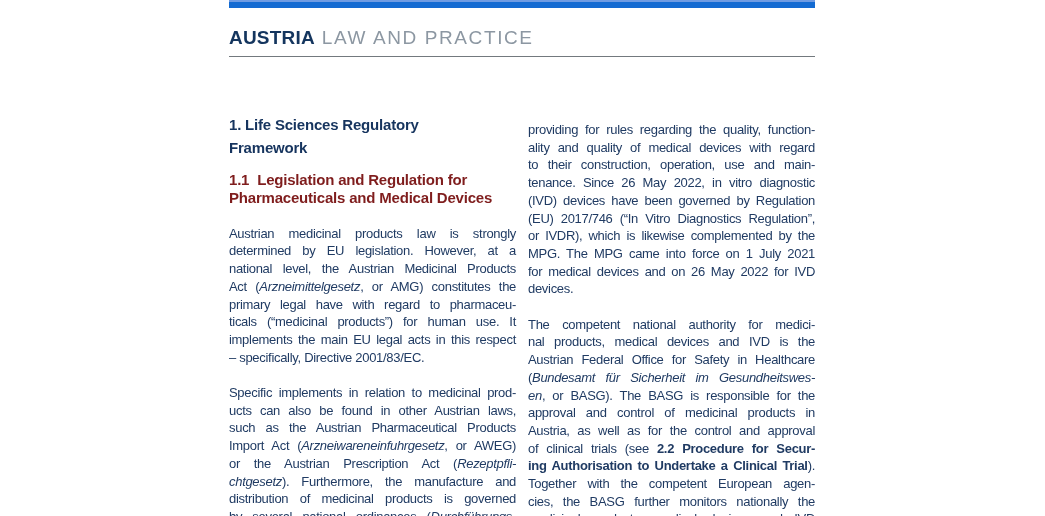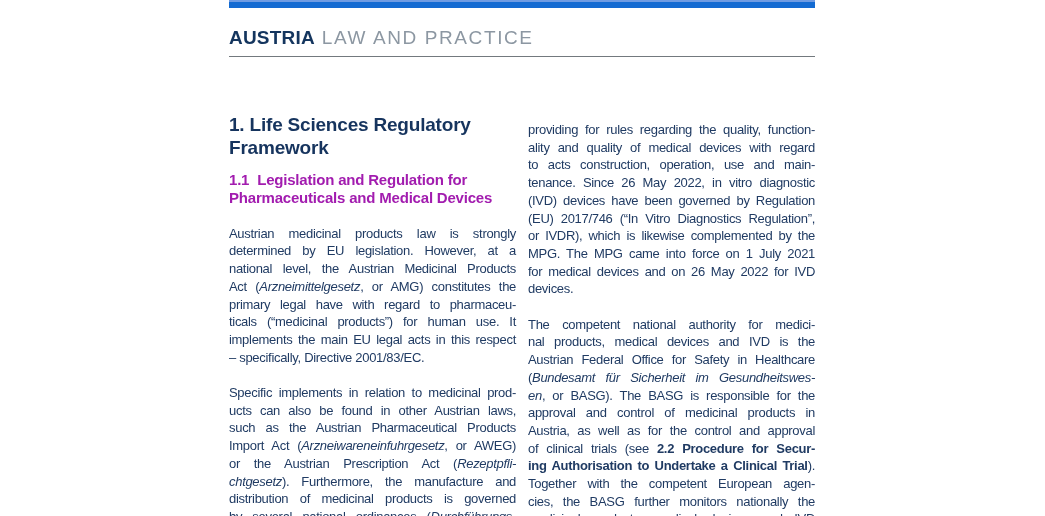--- a/index.html
+++ b/index.html
@@ -43,27 +43,27 @@
     position: absolute;
     width: 287px;
     color: #203b63;
     font-size: 13px;
     line-height: 17.7px;
     letter-spacing: -0.3px;
   }
   .col-left  { left: 229px; top: 113px; height: 403px; }
   .col-right { left: 528px; top: 121px; height: 395px; }
   .blk.h1 {
-    font-size: 19px; line-height: 23px; font-weight: bold;
+    font-size: 15px; line-height: 23px; font-weight: bold;
     color: #16345e; letter-spacing: -0.2px;
     margin-bottom: 12px;
   }
   .blk.h2 {
     font-size: 15px; line-height: 18px; font-weight: bold;
-    color: #a21caf; letter-spacing: -0.2px;
+    color: #7f1d1d; letter-spacing: -0.2px;
     margin-bottom: 0;
   }
   .blk.p { margin-top: 17.7px; }
   .blk.p:first-child { margin-top: 0; }
   .tline {
     text-align: justify;
     text-align-last: justify;
     white-space: nowrap;
   }
   .tline.last {
@@ -108,21 +108,21 @@
         <div class="tline"><span>or the Austrian Prescription Act (</span><span class="it">Rezeptpfli-</span></div>
         <div class="tline"><span class="it">chtgesetz</span><span>). Furthermore, the manufacture and</span></div>
         <div class="tline"><span>distribution of medicinal products is governed</span></div>
         <div class="tline"><span>by several national ordinances (</span><span class="it">Durchführungs-</span></div>
       </div>
     </div>
   <div class="col col-right">
       <div class="blk p">
         <div class="tline"><span>providing for rules regarding the quality, function-</span></div>
         <div class="tline"><span>ality and quality of medical devices with regard</span></div>
-        <div class="tline"><span>to acts construction, operation, use and main-</span></div>
+        <div class="tline"><span>to their construction, operation, use and main-</span></div>
         <div class="tline"><span>tenance. Since 26 May 2022, in vitro diagnostic</span></div>
         <div class="tline"><span>(IVD) devices have been governed by Regulation</span></div>
         <div class="tline"><span>(EU) 2017/746 (“In Vitro Diagnostics Regulation”,</span></div>
         <div class="tline"><span>or IVDR), which is likewise complemented by the</span></div>
         <div class="tline"><span>MPG. The MPG came into force on 1 July 2021</span></div>
         <div class="tline"><span>for medical devices and on 26 May 2022 for IVD</span></div>
         <div class="tline last"><span>devices.</span></div>
       </div>
       <div class="blk p">
         <div class="tline"><span>The competent national authority for medici-</span></div>

